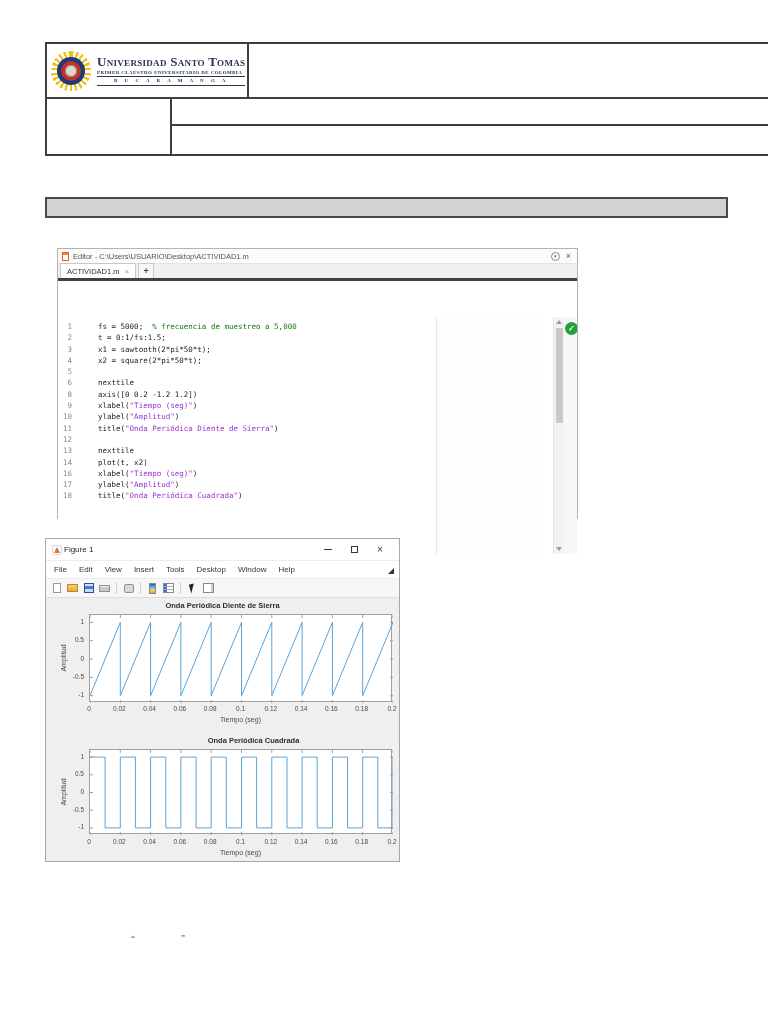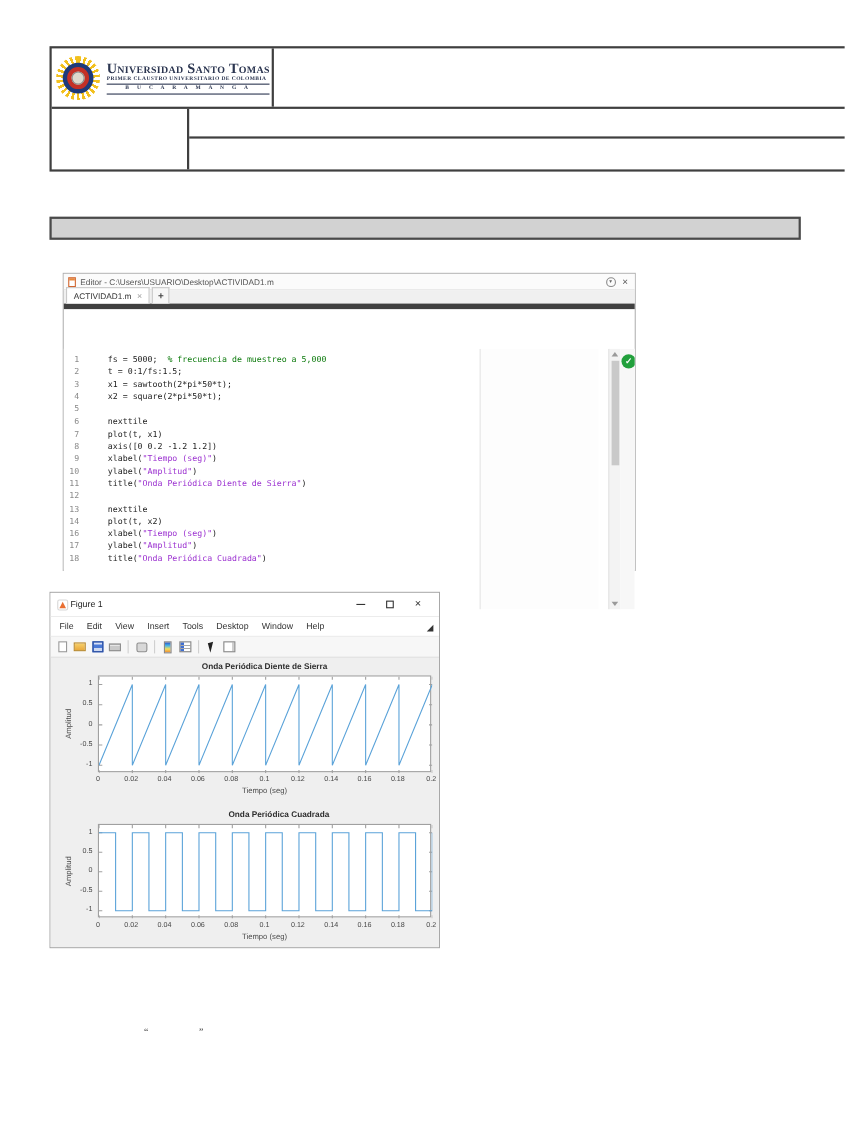--- a/index.html
+++ b/index.html
@@ -32,21 +32,21 @@
   
   #banner { position:absolute; left:45px; top:197px; width:683px; height:21px; background:#d2d2d2; border:2px solid #4a4a4a; }
 
   
   #editor { position:absolute; left:57px; top:248px; width:521px; height:271px; background:#fff; border:1px solid #b3b3b3; }
   .ed-titlebar { height:15px; display:flex; align-items:center; gap:4px; padding:0 4px; background:#fbfbfb; border-bottom:1px solid #e3e3e3; font-size:7.5px; color:#555; }
   .ed-doc { width:7px; height:9px; background:#fff; border:1px solid #d1662f; box-shadow:inset 0 2px 0 #e98a3c; flex:0 0 7px; }
   .ed-title { flex:1; white-space:nowrap; overflow:hidden; }
   .ed-circle { width:9px; height:9px; border:1px solid #8a8a8a; border-radius:50%; font-size:5px; color:#666; display:flex; align-items:center; justify-content:center; line-height:1; }
   .ed-x { font-size:9px; color:#555; line-height:1; padding:0 2px; }
-  .ed-tabbar { height:17px; background:#f0f0f0; border-bottom:5px solid #404040; display:flex; align-items:flex-end; padding-left:2px; }
+  .ed-tabbar { height:17px; background:#f0f0f0; border-bottom:3px solid #404040; display:flex; align-items:flex-end; padding-left:2px; }
   .ed-tab { background:#fff; border:1px solid #c9c9c9; border-bottom:none; height:15px; padding:0 6px; font-size:7.5px; color:#333; display:flex; align-items:center; gap:5px; }
   .ed-tab-x { color:#999; font-size:8px; }
   .ed-newtab { width:16px; height:15px; border:1px solid #c9c9c9; border-bottom:none; margin-left:2px; background:#f7f7f7; text-align:center; font-size:9px; font-weight:bold; color:#444; line-height:14px; }
   .ed-body { position:relative; height:237px; background:#fff; overflow:hidden;margin-top:36px; }
   #code-area { position:absolute; left:0; top:4px; right:35px; font-family:"DejaVu Sans Mono", monospace; font-size:7.5px; line-height:11.3px; }
   .code-row { white-space:pre; }
   .ln { display:inline-block; width:14px; text-align:right; color:#8a8a8a; }
   .code-text { margin-left:26px; color:#1a1a1a; }
   .tok-comment { color:#0c7a0c; }
   .tok-string { color:#9b30d0; }
@@ -152,21 +152,20 @@
     <div class="ed-body">
       <div class="ed-rightpane"></div>
       <div class="ed-vline"></div>
       <div id="code-area">
           <div class="code-row"><span class="ln">1</span><span class="code-text"><span class="tok-code">fs = 5000;  </span><span class="tok-comment">% frecuencia de muestreo a 5,000</span></span></div>
           <div class="code-row"><span class="ln">2</span><span class="code-text"><span class="tok-code">t = 0:1/fs:1.5;</span></span></div>
           <div class="code-row"><span class="ln">3</span><span class="code-text"><span class="tok-code">x1 = sawtooth(2*pi*50*t);</span></span></div>
           <div class="code-row"><span class="ln">4</span><span class="code-text"><span class="tok-code">x2 = square(2*pi*50*t);</span></span></div>
           <div class="code-row"><span class="ln">5</span><span class="code-text">&nbsp;</span></div>
           <div class="code-row"><span class="ln">6</span><span class="code-text"><span class="tok-code">nexttile</span></span></div>
-          <div class="code-row"><span class="ln">7</span><span class="code-text"><span class="tok-code">plot(t, x1)</span></span></div>
           <div class="code-row"><span class="ln">8</span><span class="code-text"><span class="tok-code">axis([0 0.2 -1.2 1.2])</span></span></div>
           <div class="code-row"><span class="ln">9</span><span class="code-text"><span class="tok-code">xlabel(</span><span class="tok-string">"Tiempo (seg)"</span><span class="tok-code">)</span></span></div>
           <div class="code-row"><span class="ln">10</span><span class="code-text"><span class="tok-code">ylabel(</span><span class="tok-string">"Amplitud"</span><span class="tok-code">)</span></span></div>
           <div class="code-row"><span class="ln">11</span><span class="code-text"><span class="tok-code">title(</span><span class="tok-string">"Onda Periódica Diente de Sierra"</span><span class="tok-code">)</span></span></div>
           <div class="code-row"><span class="ln">12</span><span class="code-text">&nbsp;</span></div>
           <div class="code-row"><span class="ln">13</span><span class="code-text"><span class="tok-code">nexttile</span></span></div>
           <div class="code-row"><span class="ln">14</span><span class="code-text"><span class="tok-code">plot(t, x2)</span></span></div>
           <div class="code-row"><span class="ln">16</span><span class="code-text"><span class="tok-code">xlabel(</span><span class="tok-string">"Tiempo (seg)"</span><span class="tok-code">)</span></span></div>
           <div class="code-row"><span class="ln">17</span><span class="code-text"><span class="tok-code">ylabel(</span><span class="tok-string">"Amplitud"</span><span class="tok-code">)</span></span></div>
           <div class="code-row"><span class="ln">18</span><span class="code-text"><span class="tok-code">title(</span><span class="tok-string">"Onda Periódica Cuadrada"</span><span class="tok-code">)</span></span></div>
@@ -232,21 +231,21 @@
         </span>
         <span class="tb-sep"></span>
         <span class="tbi">
           <span class="i-cursor"></span>
         </span>
         <span class="tbi">
           <span class="i-inspector"></span>
         </span>
       </div>
     <div class="fig-canvas" id="fig-canvas">
-        <div class="plot-title" style="left: 43px; width: 303px; top: 3px; text-align: center;">Onda Periódica Diente de Sierra</div>
+        <div class="plot-title" style="left: 25px; width: 303px; top: 3px; text-align: center;">Onda Periódica Diente de Sierra</div>
         <div class="axis-ylabel" style="left: 17px; top: 60px;">Amplitud</div>
         <div class="axis-xlabel" style="left: 43px; width: 303px; top: 118px;">Tiempo (seg)</div>
         <div class="tick-label ytick" style="left: 14px; top: 93.1667px;">-1</div>
         <div class="tick-label ytick" style="left: 14px; top: 74.8333px;">-0.5</div>
         <div class="tick-label ytick" style="left: 14px; top: 56.5px;">0</div>
         <div class="tick-label ytick" style="left: 14px; top: 38.1667px;">0.5</div>
         <div class="tick-label ytick" style="left: 14px; top: 19.8333px;">1</div>
         <div class="tick-label xtick" style="left: 43px; top: 107px;">0</div>
         <div class="tick-label xtick" style="left: 73.3px; top: 107px;">0.02</div>
         <div class="tick-label xtick" style="left: 103.6px; top: 107px;">0.04</div>

